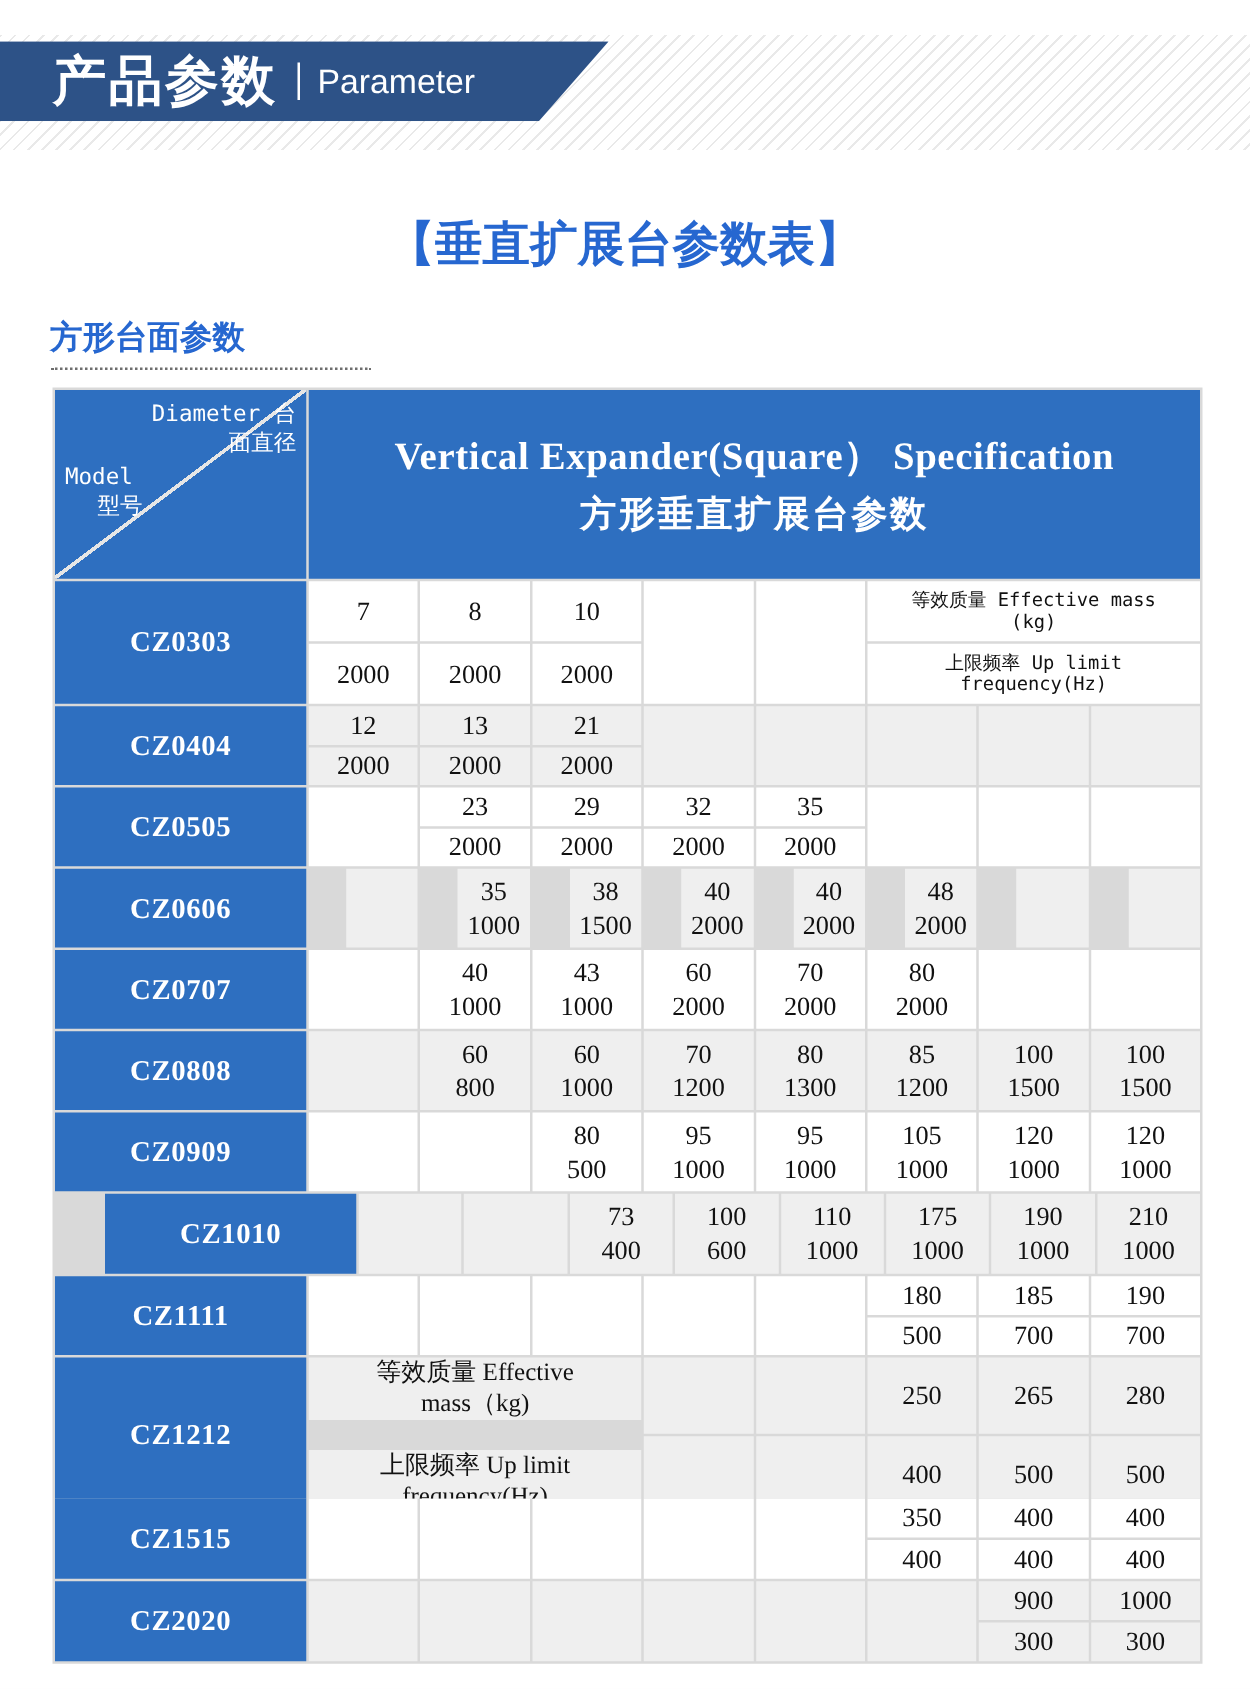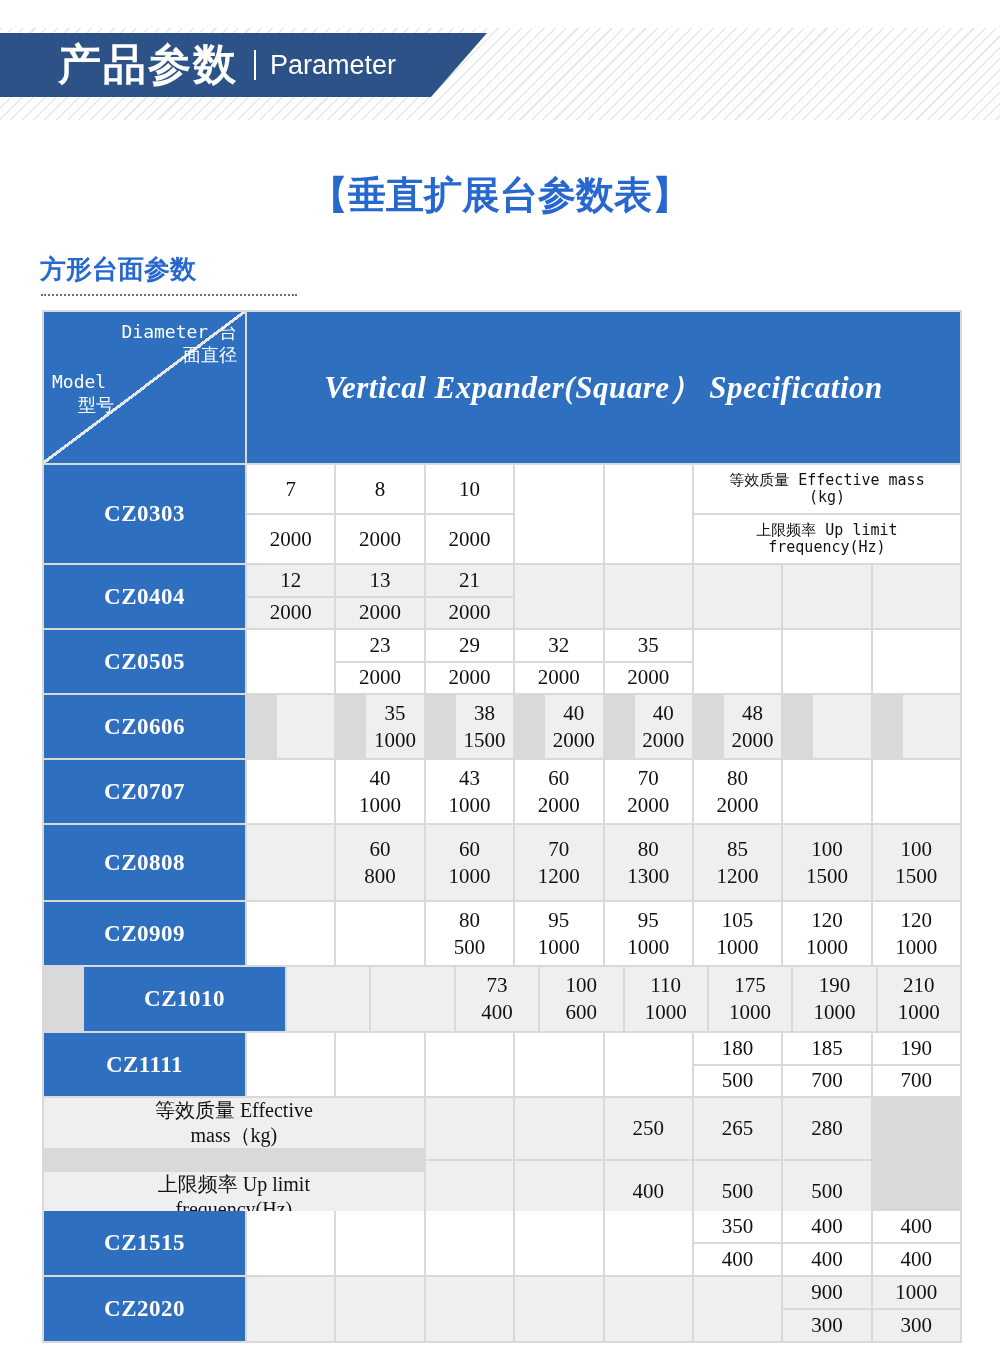--- a/index.html
+++ b/index.html
@@ -6,21 +6,21 @@
   .page{position:relative;width:1000px;height:1351px;background:#fff;overflow:hidden;
         font-family:"Liberation Sans",sans-serif;}
 
   
   .stripe-band{position:absolute;left:0;top:28px;width:1000px;height:92px;
     background:repeating-linear-gradient(135deg,#e9e9e9 0 1.5px,transparent 1.5px 8px);}
 
   
   .banner{position:absolute;left:0;top:33px;width:487px;height:64px;background:var(--banner);
     clip-path:polygon(0 0,100% 0,calc(100% - 56px) 100%,0 100%);
-    display:flex;align-items:center;padding-left:58px;box-sizing:border-box;color:#fff;}
+    display:flex;align-items:center;padding-left:42px;box-sizing:border-box;color:#fff;}
   .banner-cn{font-size:43px;font-weight:bold;letter-spacing:2px;}
   .banner-sep{display:inline-block;width:0;height:30px;border-left:2px solid #fff;margin:0 14px 0 16px;}
   .banner-en{font-size:27px;font-weight:normal;}
 
   .page-title{position:absolute;left:0;top:170px;width:1000px;text-align:center;
     font-size:38px;font-weight:bold;color:var(--bluetext);}
 
   .section-label{position:absolute;left:40px;top:252px;font-size:26px;font-weight:bold;color:var(--bluetext);}
   .dotted-line{position:absolute;left:41px;top:294px;width:256px;border-top:2px dotted #6e6e6e;}
 
@@ -35,21 +35,21 @@
   
   .header-row{height:151px;--cellbg:#fff;}
   .corner-cell{position:relative;background:var(--tblue);color:#fff;
     font-family:"DejaVu Sans Mono","Liberation Mono",monospace;font-size:18px;line-height:23px;}
   .corner-diag{position:absolute;inset:0;
     background:linear-gradient(to bottom right,transparent calc(50% - 2px),#e6e6e6 calc(50% - 2px),#e6e6e6 calc(50% + 1px),transparent calc(50% + 1px));}
   .corner-diameter{position:absolute;top:8px;right:8px;text-align:right;}
   .corner-model{position:absolute;left:8px;top:58px;text-align:left;}
   .corner-model .indent{padding-left:26px;}
   .header-main{grid-column:span 8;background:var(--tblue);color:#fff;flex-direction:column;
-    font-family:"Liberation Serif",serif;font-weight:bold;text-align:center;font-style:italic;}
+    font-family:"Liberation Serif",serif;font-weight:bold;text-align:center;}
   .ht1{font-size:31px;letter-spacing:.5px;}
   .ht2{font-size:29px;margin-top:6px;letter-spacing:2px;}
 
   
   .model-cell{background:var(--tblue);color:#fff;font-family:"Liberation Serif",serif;
     font-weight:bold;font-size:23px;letter-spacing:.5px;}
   .stack-cell{flex-direction:column;font-family:"Liberation Serif",serif;font-size:21px;
     line-height:27px;color:#111;}
   .split{display:grid;grid-template-rows:1fr 1fr;gap:2px;background:#d9d9d9;}
   .split .half{background:var(--cellbg);display:flex;flex-direction:column;align-items:center;
@@ -84,20 +84,21 @@
           <div>Diameter 台</div>
           <div>面直径</div>
         </div>
         <div class="corner-model">
           <div>Model</div>
           <div class="indent">型号</div>
         </div>
       </div>
       <div class="cell header-main">
         <div class="ht1">Vertical Expander(Square） Specification</div>
+        <div class="ht2">方形垂直扩展台参数</div>
       </div>
     </div>
   <div class="trow shade-white" style="height: 98px;">
         <div class="cell model-cell">CZ0303</div>
         <div class="split">
           <div class="half">7</div>
           <div class="half">2000</div>
         </div>
         <div class="split">
           <div class="half">8</div>
@@ -208,21 +209,21 @@
           <span>70</span>
           <span>2000</span>
         </div>
         <div class="cell stack-cell">
           <span>80</span>
           <span>2000</span>
         </div>
         <div class="cell empty-cell"></div>
         <div class="cell empty-cell"></div>
       </div>
-      <div class="trow shade-gray" style="height: 75px;">
+      <div class="trow shade-gray" style="height: 63px;">
         <div class="cell model-cell">CZ0808</div>
         <div class="cell empty-cell"></div>
         <div class="cell stack-cell">
           <span>60</span>
           <span>800</span>
         </div>
         <div class="cell stack-cell">
           <span>60</span>
           <span>1000</span>
         </div>
@@ -319,20 +320,21 @@
         <div class="split">
           <div class="half">185</div>
           <div class="half">700</div>
         </div>
         <div class="split">
           <div class="half">190</div>
           <div class="half">700</div>
         </div>
       </div>
       <div class="trow shade-gray" style="height: 111px;">
+        <div class="cell model-cell">CZ1212</div>
         <div class="split label-serif" style="grid-column: span 3; gap: 24px;">
           <div class="half">
             <div>等效质量 Effective</div>
             <div>mass（kg)</div>
           </div>
           <div class="half">
             <div>上限频率 Up limit</div>
             <div>frequency(Hz)</div>
           </div>
         </div>

